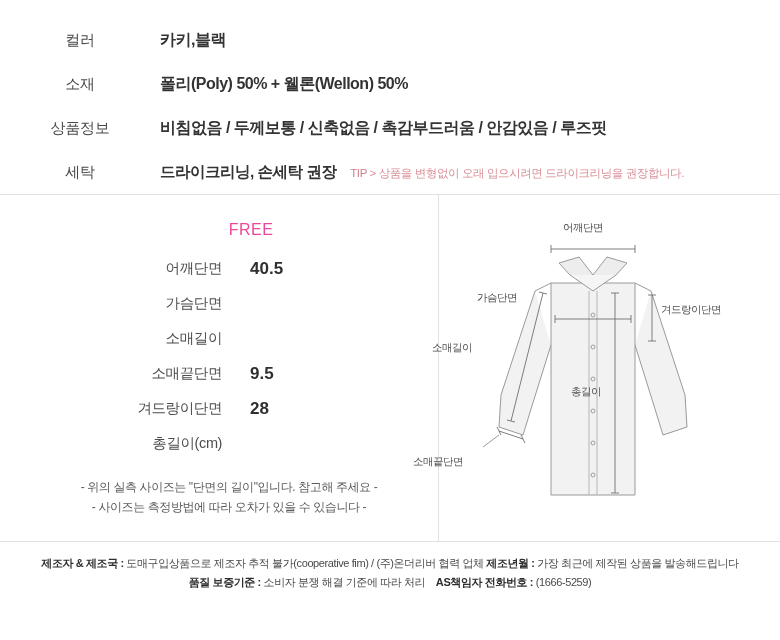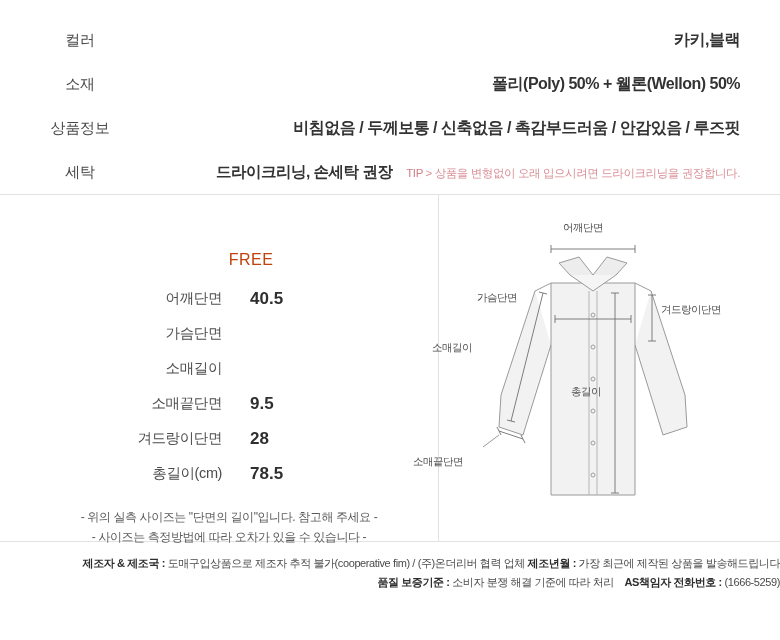--- a/index.html
+++ b/index.html
@@ -30,21 +30,21 @@
   }
   .spec-label {
     width: 160px;
     text-align: center;
     font-size: 15px;
     color: #4a4a4a;
     letter-spacing: -0.3px;
   }
   .spec-value {
     flex: 1;
-    text-align: right;
+    text-align: left;
     font-size: 16px;
     font-weight: bold;
     color: #333;
     letter-spacing: -0.5px;
     padding-right: 40px;
   }
   .spec-value.smaller { font-size: 15.5px; }
   .value-inline {
     display: inline-block;
   }
@@ -79,25 +79,24 @@
     padding-top: 26px;
   }
   .mid-right {
     width: 342px;
     border-left: 1px solid #e2e2e2;
     position: relative;
   }
   .size-header {
     text-align: center;
     font-size: 16px;
-    color: #c2410c;
+    color: #ec4899;
     letter-spacing: 0.5px;
     padding-left: 64px;
     margin-bottom: 12px;
-    margin-top: 30px;
   }
   .size-row {
     display: flex;
     align-items: center;
     height: 35px;
   }
   .size-name {
     width: 236px;
     text-align: right;
     font-size: 14.5px;
@@ -135,21 +134,21 @@
     font-size: 10.5px;
     color: #4f4f4f;
     letter-spacing: -0.5px;
     white-space: nowrap;
   }
 
   
   .footer {
     width: 780px;
     padding-top: 12px;
-    text-align: right;
+    text-align: center;
   }
   .footer-line {
     font-size: 11px;
     color: #4a4a4a;
     letter-spacing: -0.4px;
     line-height: 19px;
   }
   .footer-line b { color: #2d2d2d; }
 </style>
 </head>
@@ -208,21 +207,20 @@
       <div class="size-row">
         <div class="size-name">소매끝단면</div>
         <div class="size-val">9.5</div>
       </div>
       <div class="size-row">
         <div class="size-name">겨드랑이단면</div>
         <div class="size-val">28</div>
       </div>
       <div class="size-row">
         <div class="size-name">총길이(cm)</div>
-        <div class="size-val">78.5</div>
       </div>
 
       <div class="notes">
         <div class="note">- 위의 실측 사이즈는 "단면의 길이"입니다. 참고해 주세요 -</div>
         <div class="note">- 사이즈는 측정방법에 따라 오차가 있을 수 있습니다 -</div>
       </div>
     </div>
 
     <div class="mid-right">
       <div class="diagram-wrap">

